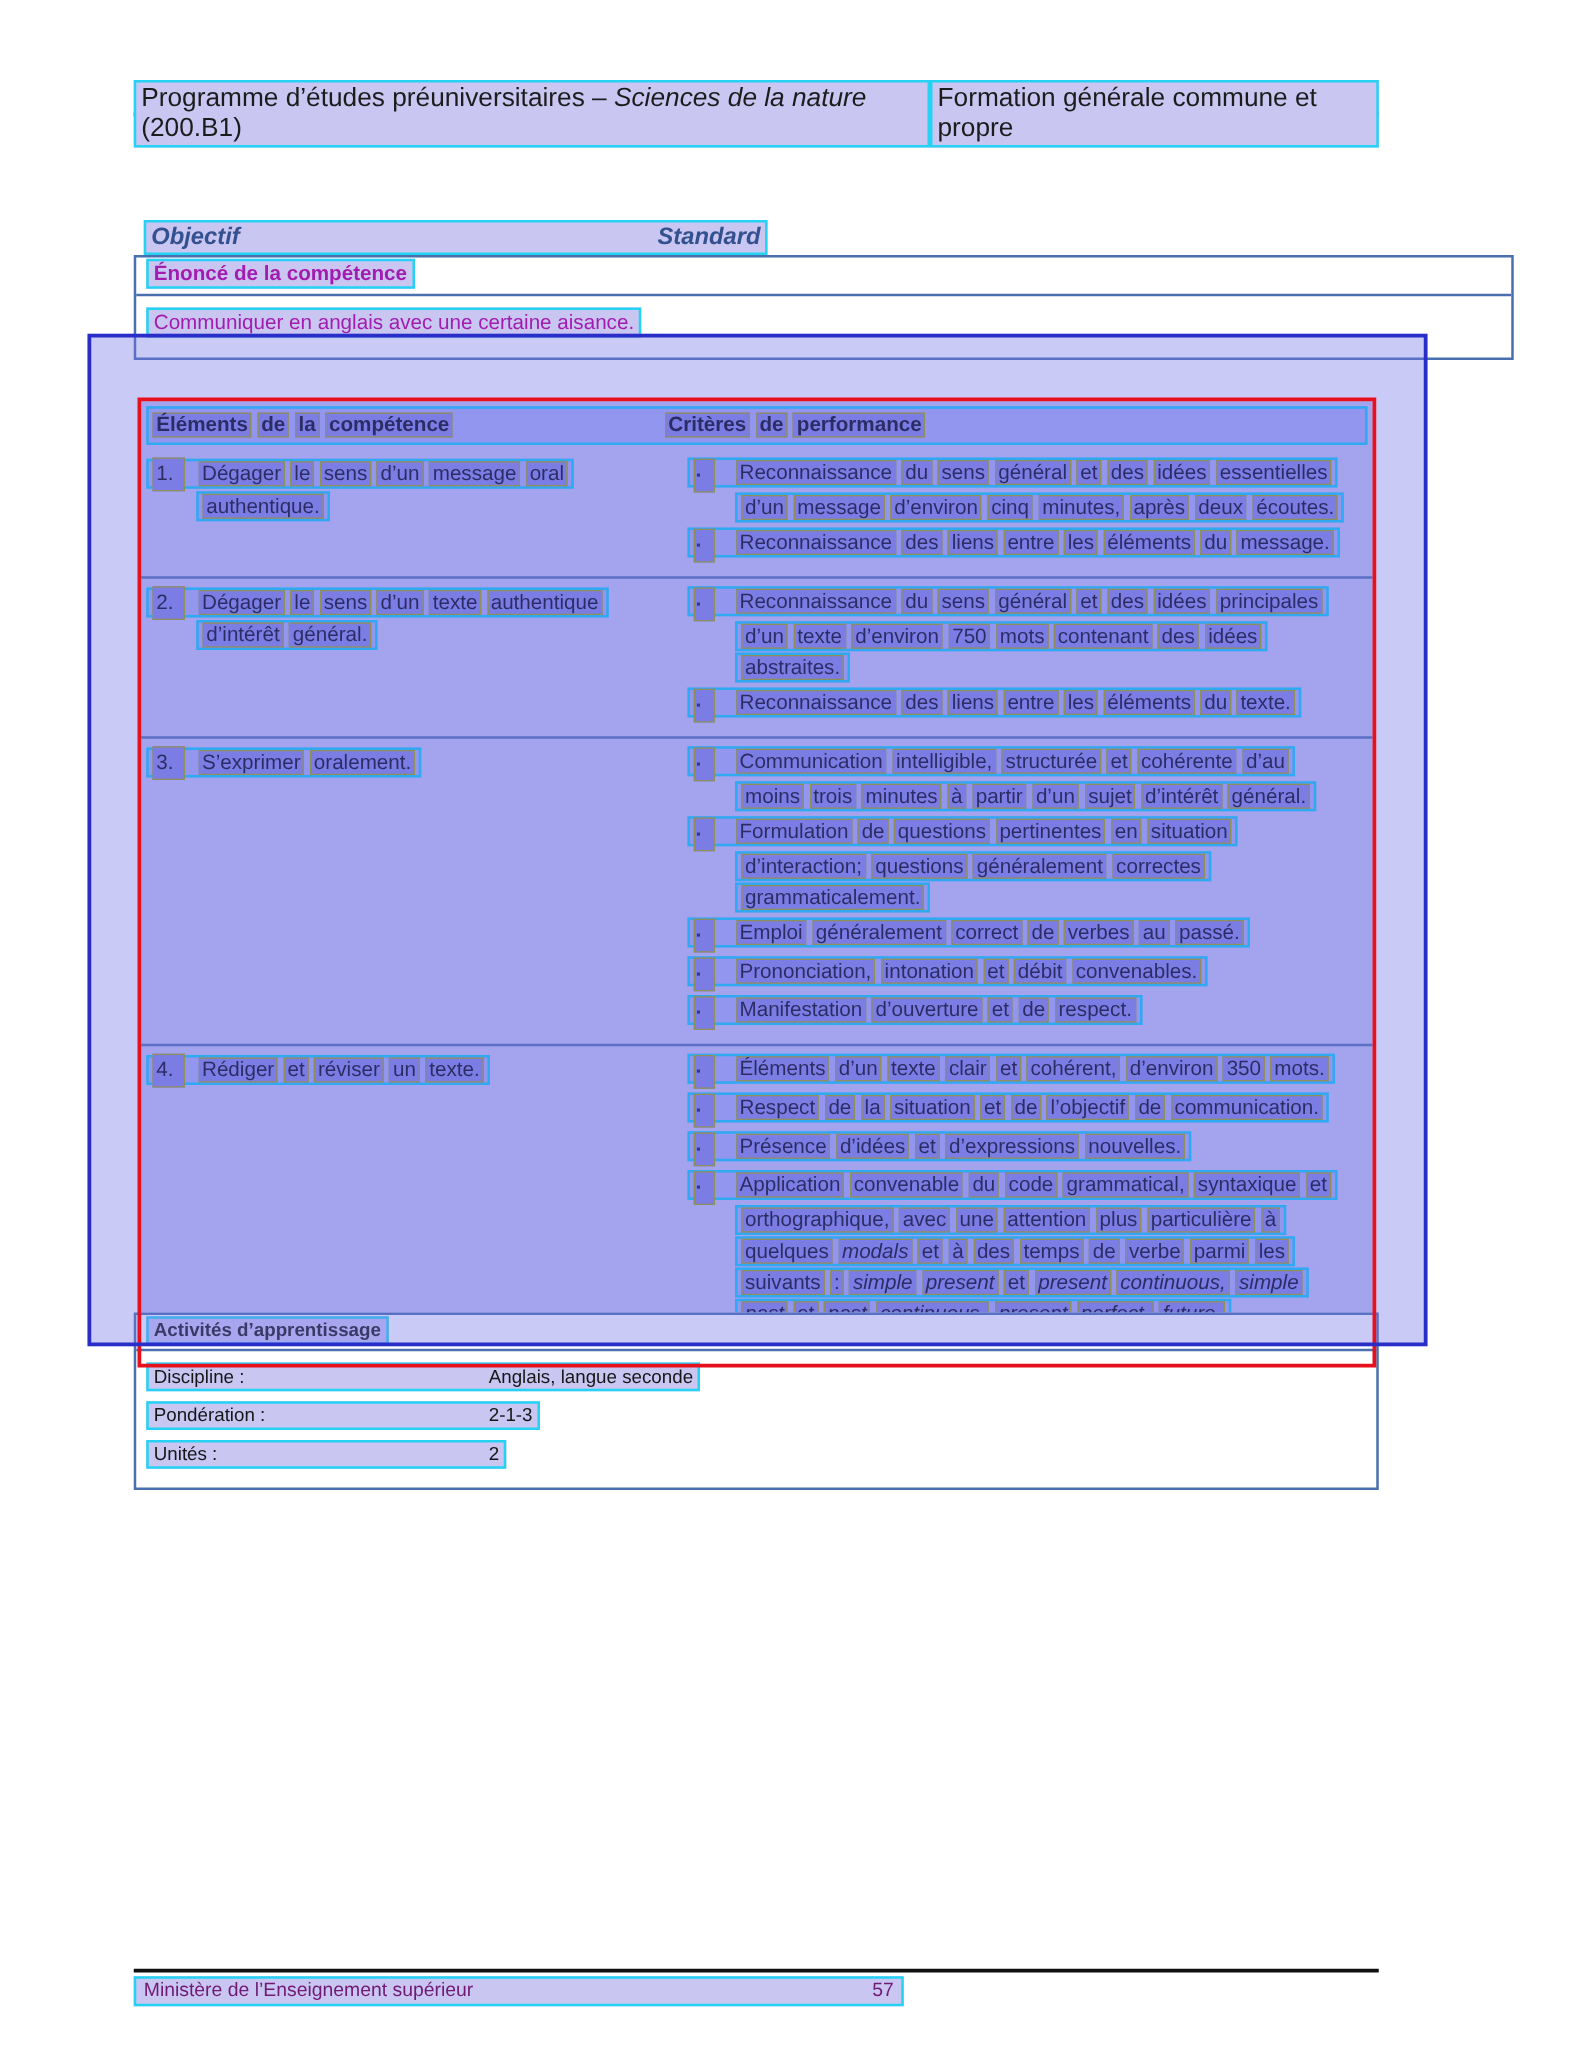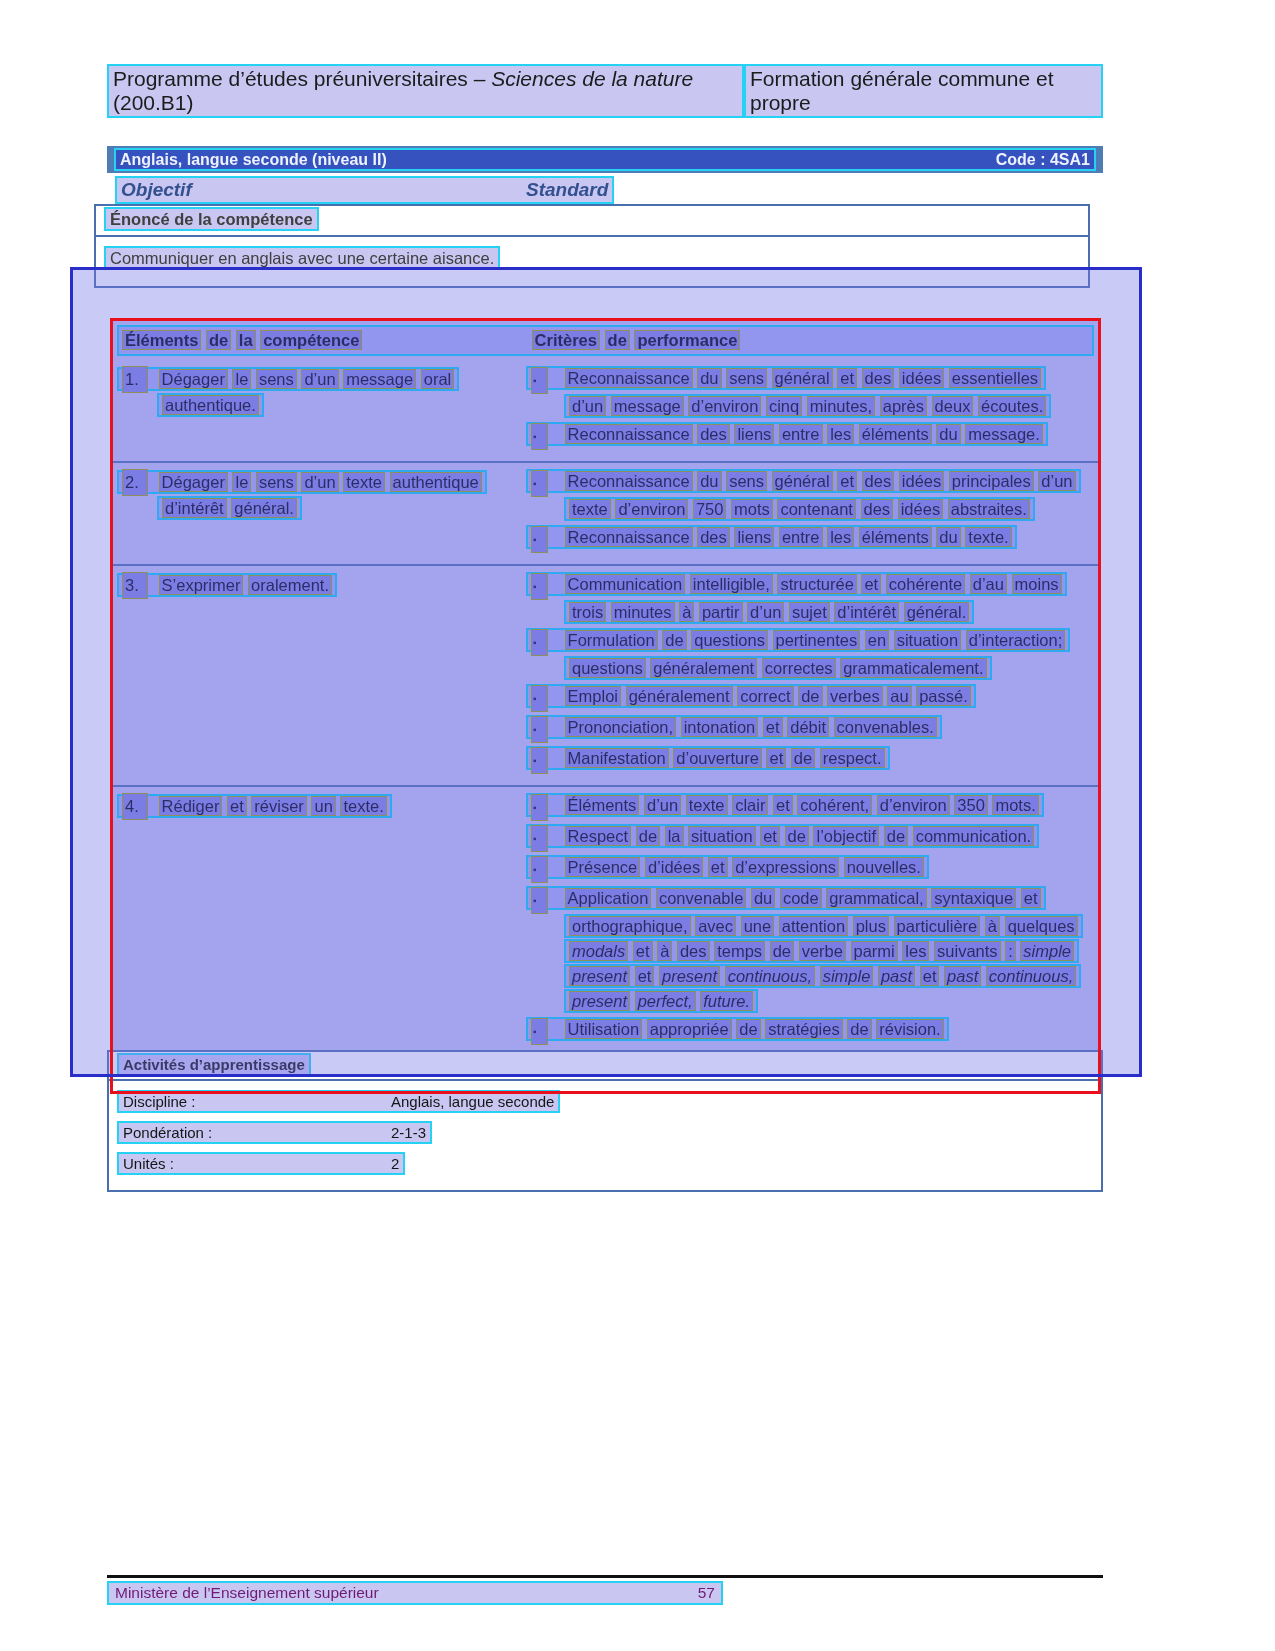--- a/index.html
+++ b/index.html
@@ -23,22 +23,22 @@
            background:var(--band_box_fill);border:2px solid var(--hl_border);box-sizing:border-box;
            padding:0 4px;color:var(--band_text);font-size:16px;font-weight:600;}
 
   
   .obj-row{position:absolute;top:176px;left:115px;font-size:19px;font-weight:bold;
            font-style:italic;color:var(--heading_blue);z-index:1;}
   .obj-hl{display:inline-flex;}
   .obj{display:inline-block;width:405px;}
 
   
-  .enonce-box{position:absolute;top:204px;left:94px;width:996px;box-sizing:border-box;
-              border:2px solid var(--box_border);z-index:1;font-size:16.5px;color:#404040;background:#fff;}
+  .enonce-box{position:absolute;top:204px;left:107px;width:1104px;box-sizing:border-box;
+              border:2px solid var(--box_border);z-index:1;font-size:16.5px;color:#a21caf;background:#fff;}
   .box-title{padding:4px 8px 6px;border-bottom:2px solid var(--box_border);font-weight:bold;}
   .enonce-body-wrap{padding:8px 8px 14px;width:430px;line-height:27px;}
 
   
   .overlay-fill{position:absolute;left:70px;top:267px;width:1072px;height:810px;
                 background:var(--overlay_fill);z-index:25;pointer-events:none;}
   .overlay-border{position:absolute;left:70px;top:267px;width:1072px;height:810px;
                   box-sizing:border-box;border:3px solid var(--overlay_border);
                   z-index:60;pointer-events:none;}
 
@@ -47,21 +47,21 @@
              border:3px solid var(--table_annotation_red);z-index:40;pointer-events:none;}
   .table-content{position:absolute;left:113px;top:321px;width:985px;box-sizing:border-box;
                  background:var(--table_bg);z-index:10;font-size:16.5px;color:var(--table_text);
                  padding:2px 0 4px;}
   .line-span{background:var(--line_box_fill);border:2px solid var(--line_box_border);
              padding:1px 3px;-webkit-box-decoration-break:clone;box-decoration-break:clone;
              line-height:25px;}
   .w{background:var(--word_box_fill);border:1px solid var(--word_box_border);padding:0 2px;}
   .thead{display:block;margin:2px 4px 4px;font-weight:bold;}
   .th-left{display:inline-block;width:405px;}
-  .trow{display:flex;padding:6px 0 8px;}
+  .trow{display:flex;padding:6px 0 8px;gap:24px;}
   .trow + .trow{border-top:2px solid var(--box_border);}
   .cell-el{flex:0 0 413px;box-sizing:border-box;padding-left:4px;}
   .cell-cr{flex:1;padding-right:20px;}
   .el{padding-left:40px;text-indent:-40px;line-height:25px;}
   .num{display:inline-block;width:20px;margin-right:6px;padding:0 2px;text-indent:0;}
   .crit{padding-left:38px;text-indent:-38px;margin-bottom:3px;line-height:25px;}
   .marker{display:inline-block;width:13px;margin-right:12px;font-size:10px;color:#101048;
           text-indent:0;padding:0 1px;}
 
   
@@ -80,26 +80,20 @@
 <body>
 
 <div class="page">
 
   <div class="doc-header">
     <span class="hl"><span>Programme d’études préuniversitaires –</span> <span class="it">Sciences de la nature</span> <span>(200.B1)</span> </span>
     <span class="hl"><span>Formation générale commune et propre</span> </span>
   </div>
   <div class="header-rule"></div>
 
-  <div class="title-band">
-    <div class="band-hl">
-      <span><span>Anglais, langue seconde (niveau II)</span> </span>
-      <span><span>Code : 4SA1</span> </span>
-    </div>
-  </div>
 
   <div class="obj-row">
     <span class="hl obj-hl">
       <span class="obj"><span>Objectif</span> </span>
       <span><span>Standard</span> </span>
     </span>
   </div>
 
   <div class="enonce-box">
     <div class="box-title">

